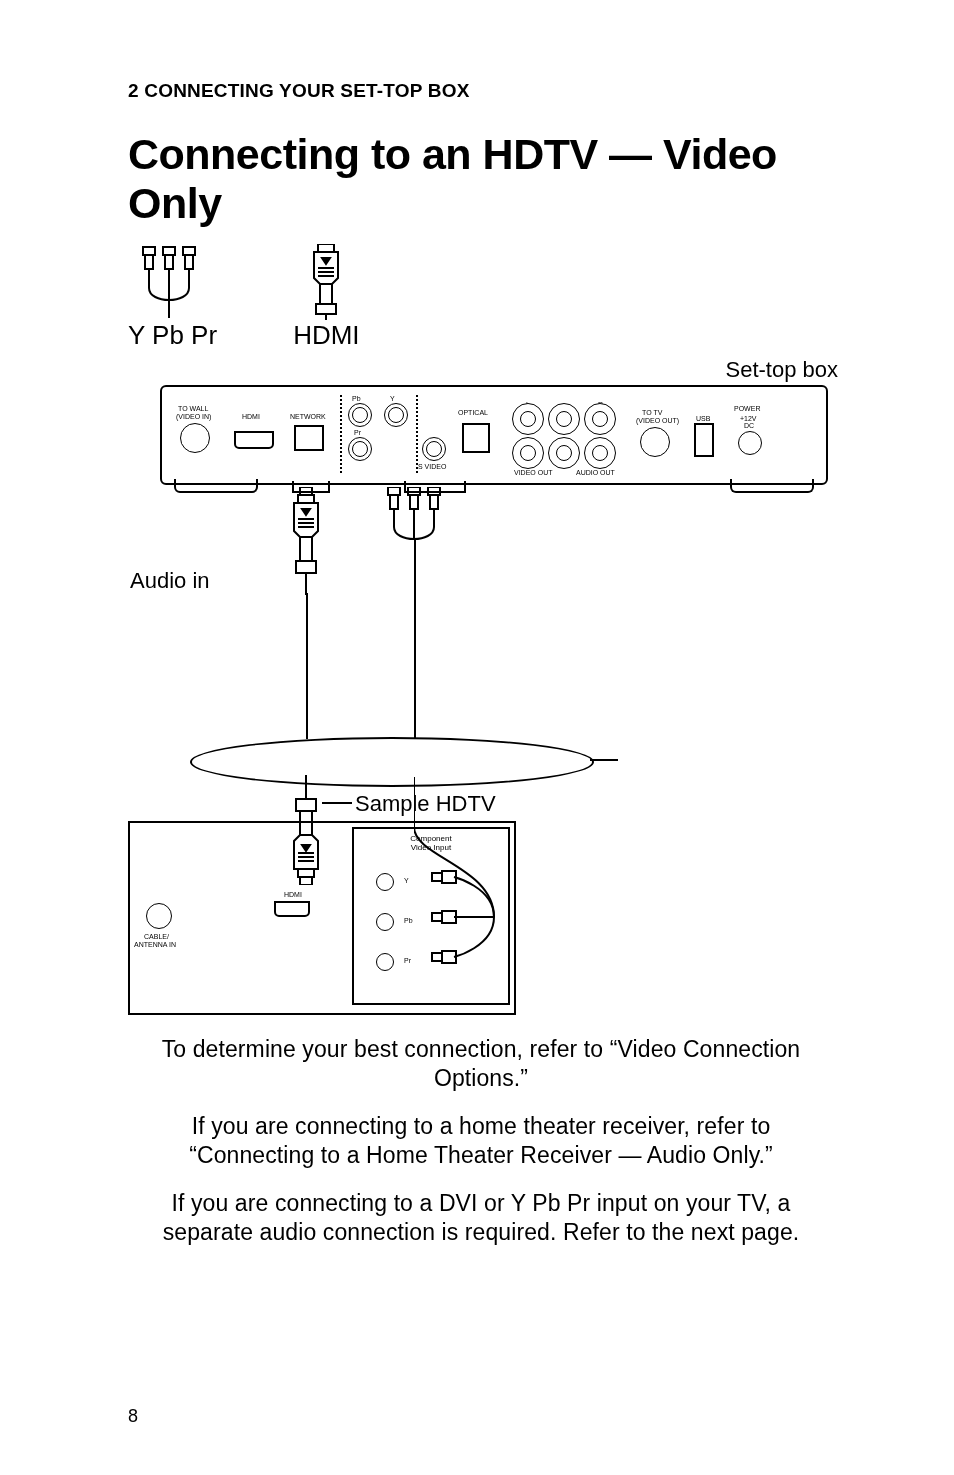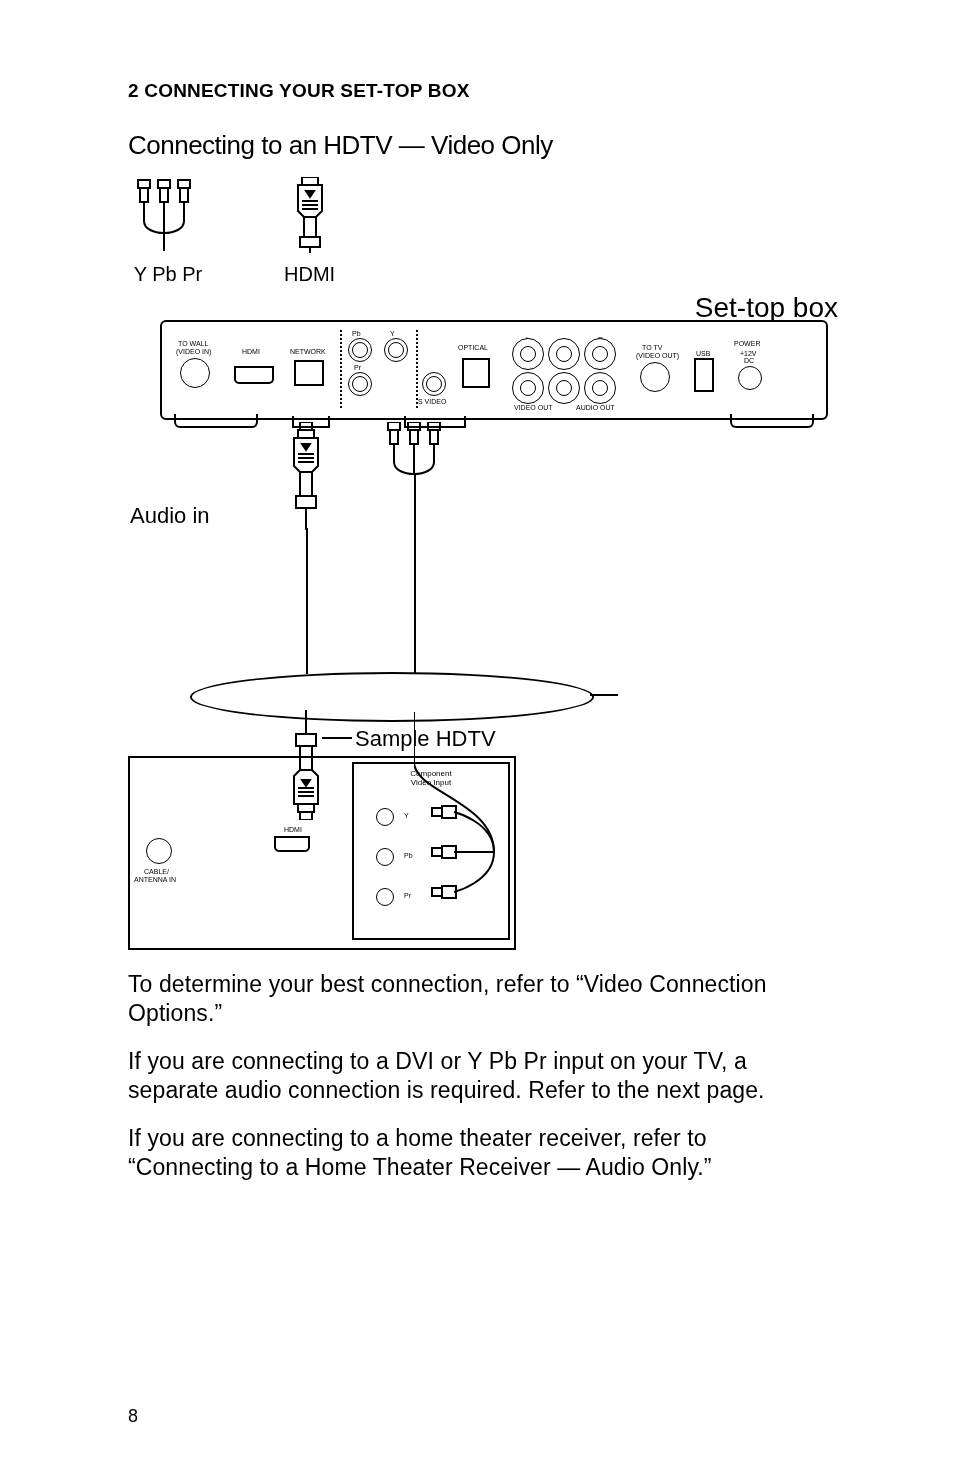--- a/index.html
+++ b/index.html
@@ -15,55 +15,54 @@
     box-sizing: border-box;
   }
   .section-label {
     font-weight: 800;
     font-size: 19px;
     letter-spacing: 0.2px;
     margin-bottom: 28px;
     font-stretch: condensed;
   }
   .section-title {
-    font-weight: 400;
-    font-size: 26px;
+    font-weight: 700;
+    font-size: 43px;
     letter-spacing: -0.5px;
     margin-bottom: 16px;
     font-stretch: condensed;
   }
   .cable-row {
     display: flex;
     gap: 62px;
     margin-bottom: 2px;
   }
   .cable-item {
     display: flex;
     flex-direction: column;
     align-items: center;
   }
   .cable-icon {
     width: 80px;
     height: 76px;
   }
   .cable-caption {
-    margin-top: 10px;
-    font-size: 20px;
+    font-size: 26px;
   }
   .diagram-wrap {
     position: relative;
     width: 710px;
     height: 670px;
     margin-top: 6px;
   }
   .stb-label {
     position: absolute;
     top: 0px;
     right: 0px;
-    font-size: 28px;
+    font-size: 22px;
   }
   .stb-box {
     position: absolute;
     top: 28px;
     left: 32px;
     width: 664px;
     height: 96px;
     border: 2px solid #000;
     border-radius: 6px;
     background: #fff;
@@ -177,21 +176,21 @@
     border: 2px solid #000;
     background:#fff;
   }
 
   .body-text {
     font-size: 23px;
     line-height: 1.28;
     margin: 0 0 18px 0;
     letter-spacing: 0.1px;
   }
-  .paragraphs { margin-top: 8px; width: 706px; }
+  .paragraphs { margin-top: 8px; width: 706px; text-align: center; }
   .page-num {
     position: absolute;
     bottom: 48px;
     left: 128px;
     font-size: 18px;
   }
   .wrap { position:relative; width:954px; height:1475px; }
   .hdmi-plug-icon { display:block; }
 </style>
 </head>
@@ -414,19 +413,19 @@
               <rect x="10" y="0" width="14" height="12"></rect>
               <rect x="0" y="2" width="10" height="8"></rect>
             </g>
       </g>
     </svg>
 
   </div>
 
   <div class="paragraphs">
     <p class="body-text">To determine your best connection, refer to “Video Connection Options.”</p>
+    <p class="body-text">If you are connecting to a home theater receiver, refer to “Connecting to a Home Theater Receiver — Audio Only.”</p>
     <p class="body-text">If you are connecting to a DVI or Y Pb Pr input on your TV, a separate audio connection is required. Refer to the next page.</p>
-    <p class="body-text">If you are connecting to a home theater receiver, refer to “Connecting to a Home Theater Receiver — Audio Only.”</p>
   </div>
 
 </div>
 <div class="page-num">8</div>
 </div>
 
 </body></html>

